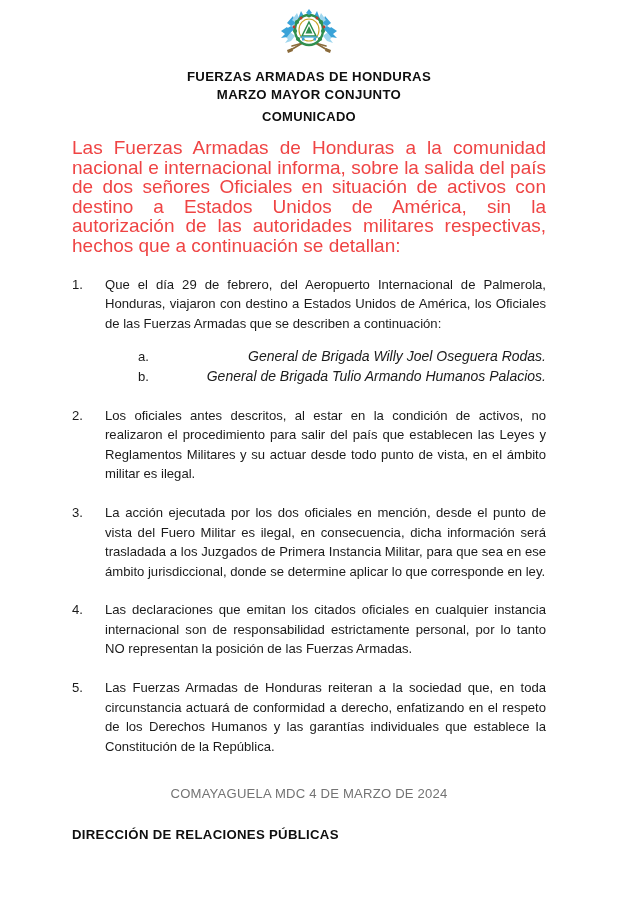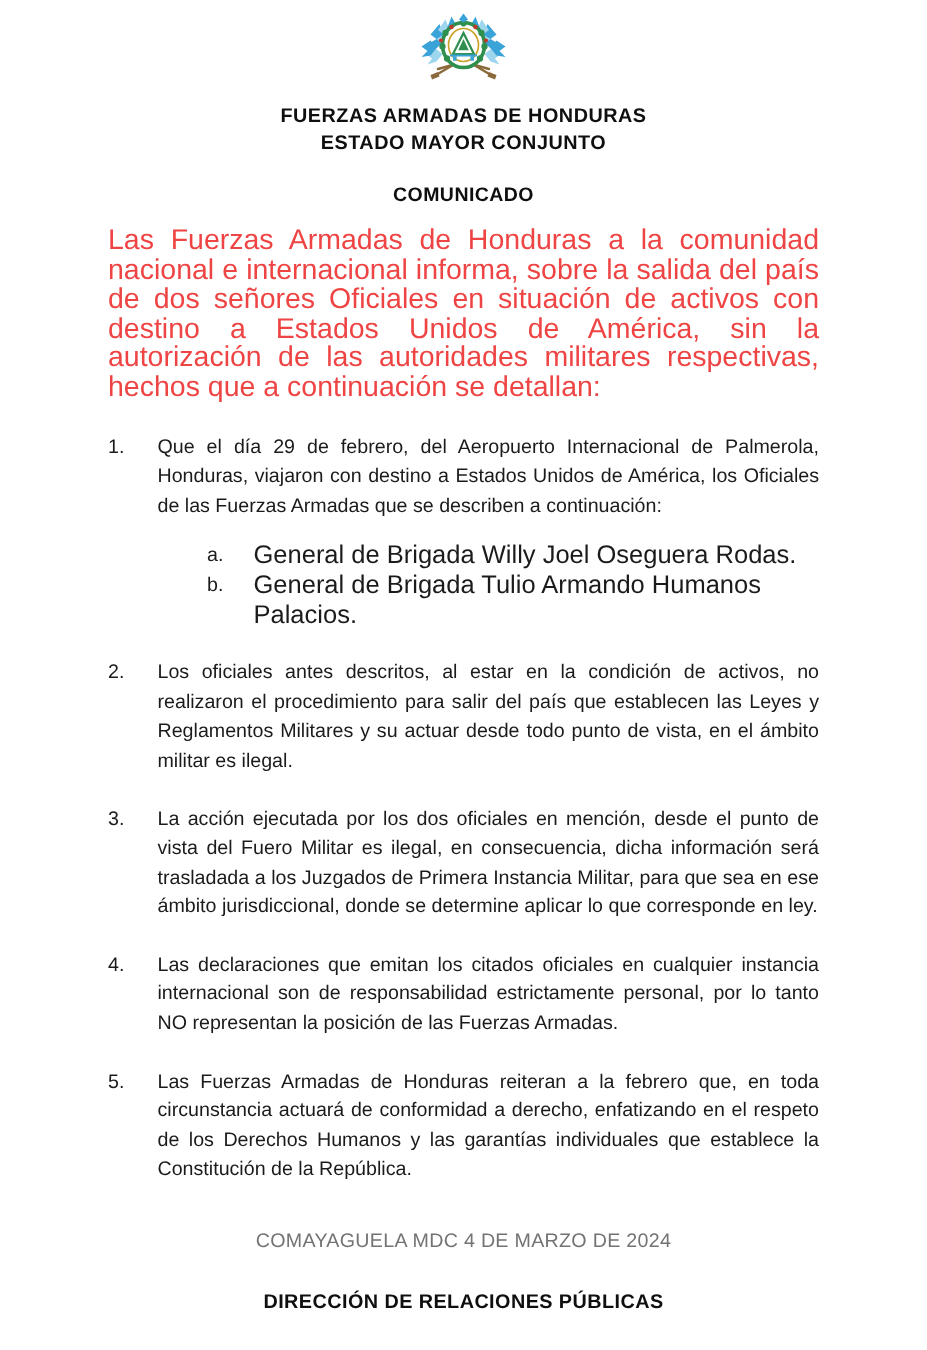--- a/index.html
+++ b/index.html
@@ -45,21 +45,21 @@
     font-weight: bold;
     letter-spacing: 0.35px;
     line-height: 17.5px;
     color: #0f0f0f;
   }
   .comunicado {
     text-align: center;
     font-size: 13px;
     font-weight: bold;
     letter-spacing: 0.3px;
-    margin-top: 19px;
+    margin-top: 6px;
     color: #0f0f0f;
   }
 
   
   .body-area {
     margin: 0 auto;
     width: 474px;
     padding-top: 14px;
   }
   .para {
@@ -107,35 +107,36 @@
     line-height: 19.6px;
   }
   .sub-marker {
     width: 31px;
     flex: 0 0 31px;
     font-size: 13.1px;
     line-height: 19.6px;
   }
   .sub-body {
     flex: 1 1 auto;
-    font-size: 17px;
-    line-height: 19.6px;
-    text-align: left;
+    font-size: 14px;
+    line-height: 19.6px;
+    text-align: right;
+    font-style: italic;
   }
 
   
   .footer-place {
     text-align: center;
     font-size: 13.1px;
     letter-spacing: 0.2px;
     margin-top: 30px;
     color: #737373;
   }
   .footer-dept {
-    text-align: center;
+    text-align: left;
     font-size: 13.2px;
     font-weight: bold;
     letter-spacing: 0.3px;
     margin-top: 26px;
     color: #0f0f0f;
   }
 </style>
 </head>
 <body>
 
@@ -197,21 +198,21 @@
       <line x1="23" y1="30" x2="41" y2="30" stroke="#3aa3d8" stroke-width="1.2"></line>
       <rect x="25" y="30.5" width="2.4" height="3" fill="#3aa3d8"></rect>
       <rect x="36.6" y="30.5" width="2.4" height="3" fill="#3aa3d8"></rect>
 
       <path d="M32 2 l3 4 l-3 2 l-3 -2 z" fill="#3aa3d8"></path>
     </svg>
   </div>
 
   <div class="heading-block">
     <div class="heading-line">FUERZAS ARMADAS DE HONDURAS</div>
-    <div class="heading-line">ESTADO MAYOR CONJUNTO</div>
+    <div class="heading-line">MARZO MAYOR CONJUNTO</div>
   </div>
 
   <div class="comunicado">COMUNICADO</div>
 
   <div class="body-area">
 
     <div class="para">Las Fuerzas Armadas de Honduras a la comunidad nacional e internacional informa, sobre la salida del país de dos señores Oficiales en situación de activos con destino a Estados Unidos de América, sin la autorización de las autoridades militares respectivas, hechos que a continuación se detallan:</div>
 
     <div class="num-list">
 
@@ -242,21 +243,21 @@
         <div class="num-body">La acción ejecutada por los dos oficiales en mención, desde el punto de vista del Fuero Militar es ilegal, en consecuencia, dicha información será trasladada a los Juzgados de Primera Instancia Militar, para que sea en ese ámbito jurisdiccional, donde se determine aplicar lo que corresponde en ley.</div>
       </div>
 
       <div class="num-item">
         <div class="num-marker">4.</div>
         <div class="num-body">Las declaraciones que emitan los citados oficiales en cualquier instancia internacional son de responsabilidad estrictamente personal, por lo tanto NO representan la posición de las Fuerzas Armadas.</div>
       </div>
 
       <div class="num-item">
         <div class="num-marker">5.</div>
-        <div class="num-body">Las Fuerzas Armadas de Honduras reiteran a la febrero que, en toda circunstancia actuará de conformidad a derecho, enfatizando en el respeto de los Derechos Humanos y las garantías individuales que establece la Constitución de la República.</div>
+        <div class="num-body">Las Fuerzas Armadas de Honduras reiteran a la sociedad que, en toda circunstancia actuará de conformidad a derecho, enfatizando en el respeto de los Derechos Humanos y las garantías individuales que establece la Constitución de la República.</div>
       </div>
 
     </div>
 
     <div class="footer-place">COMAYAGUELA MDC 4 DE MARZO DE 2024</div>
     <div class="footer-dept">DIRECCIÓN DE RELACIONES PÚBLICAS</div>
 
   </div>
 </div>
 

